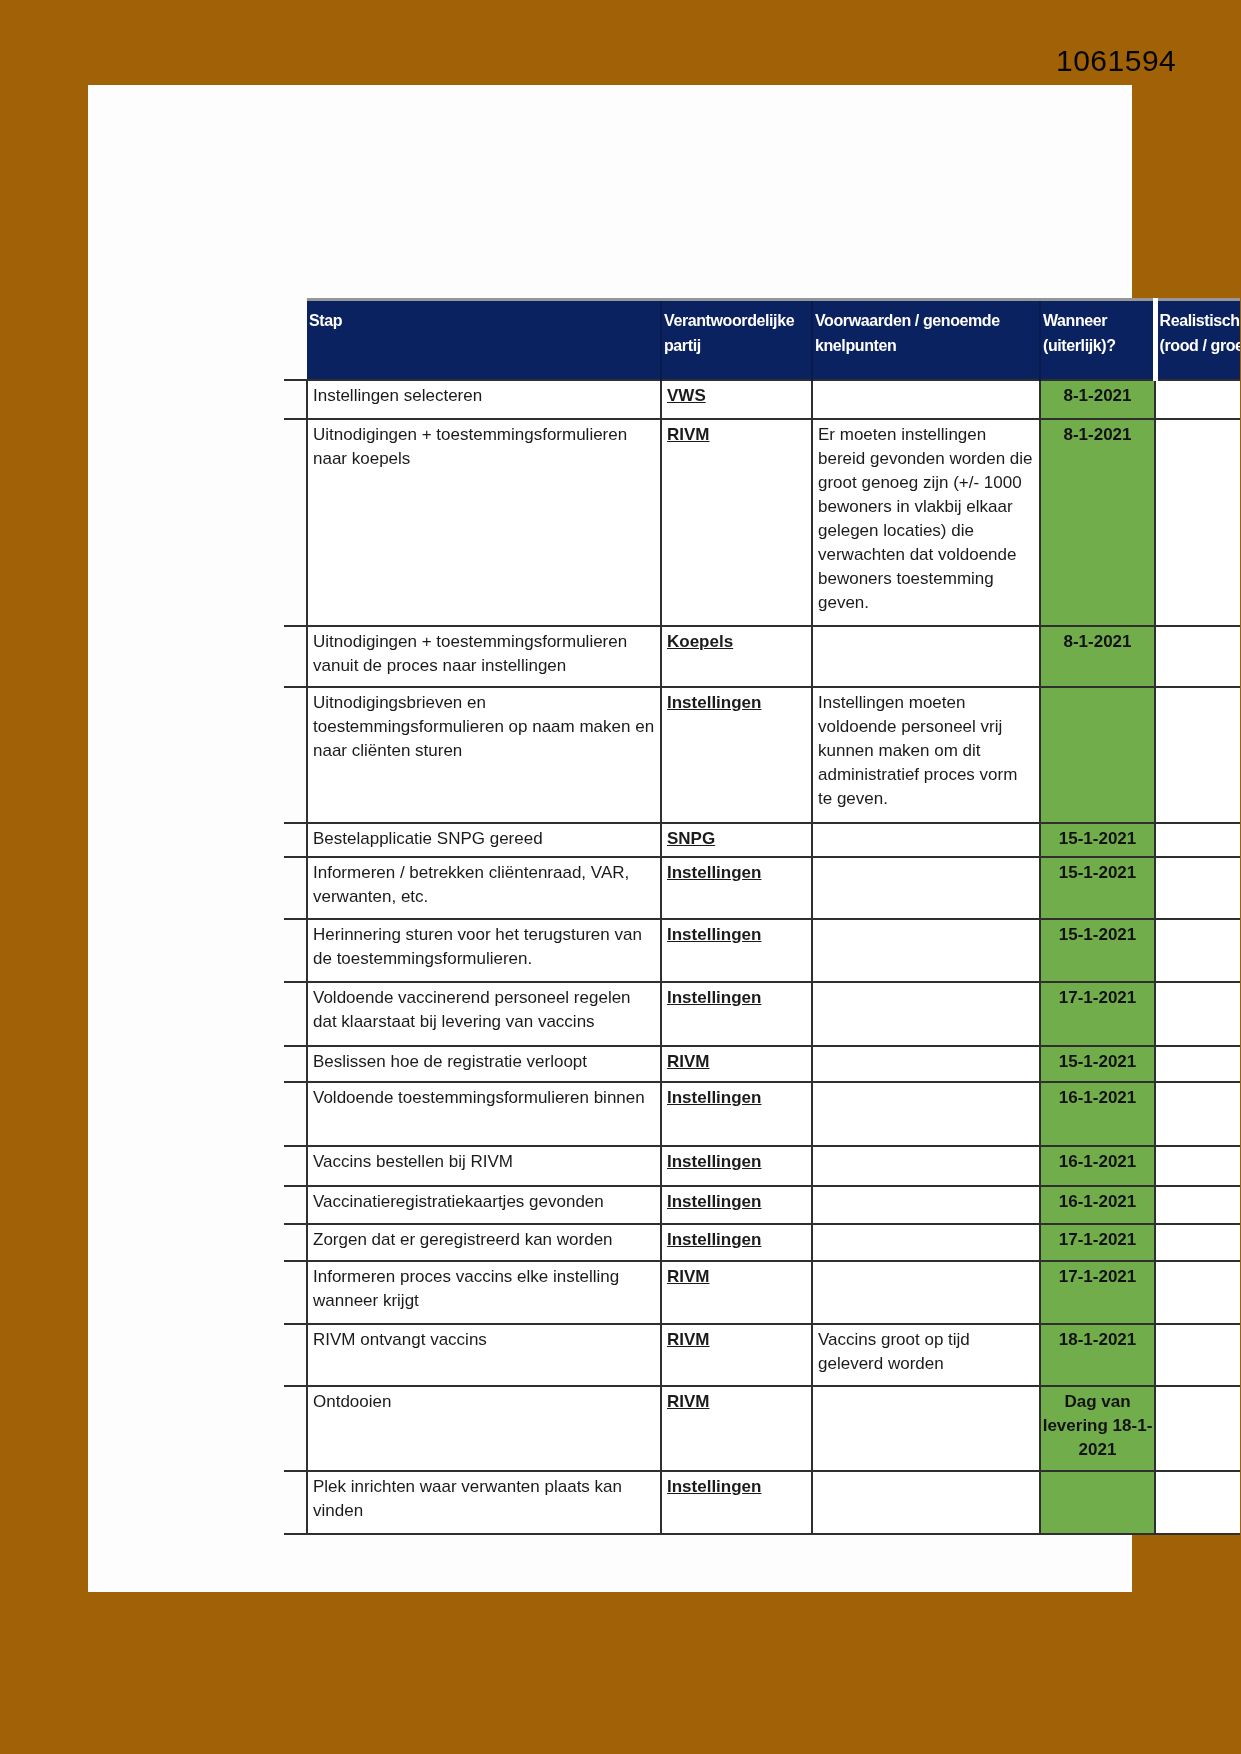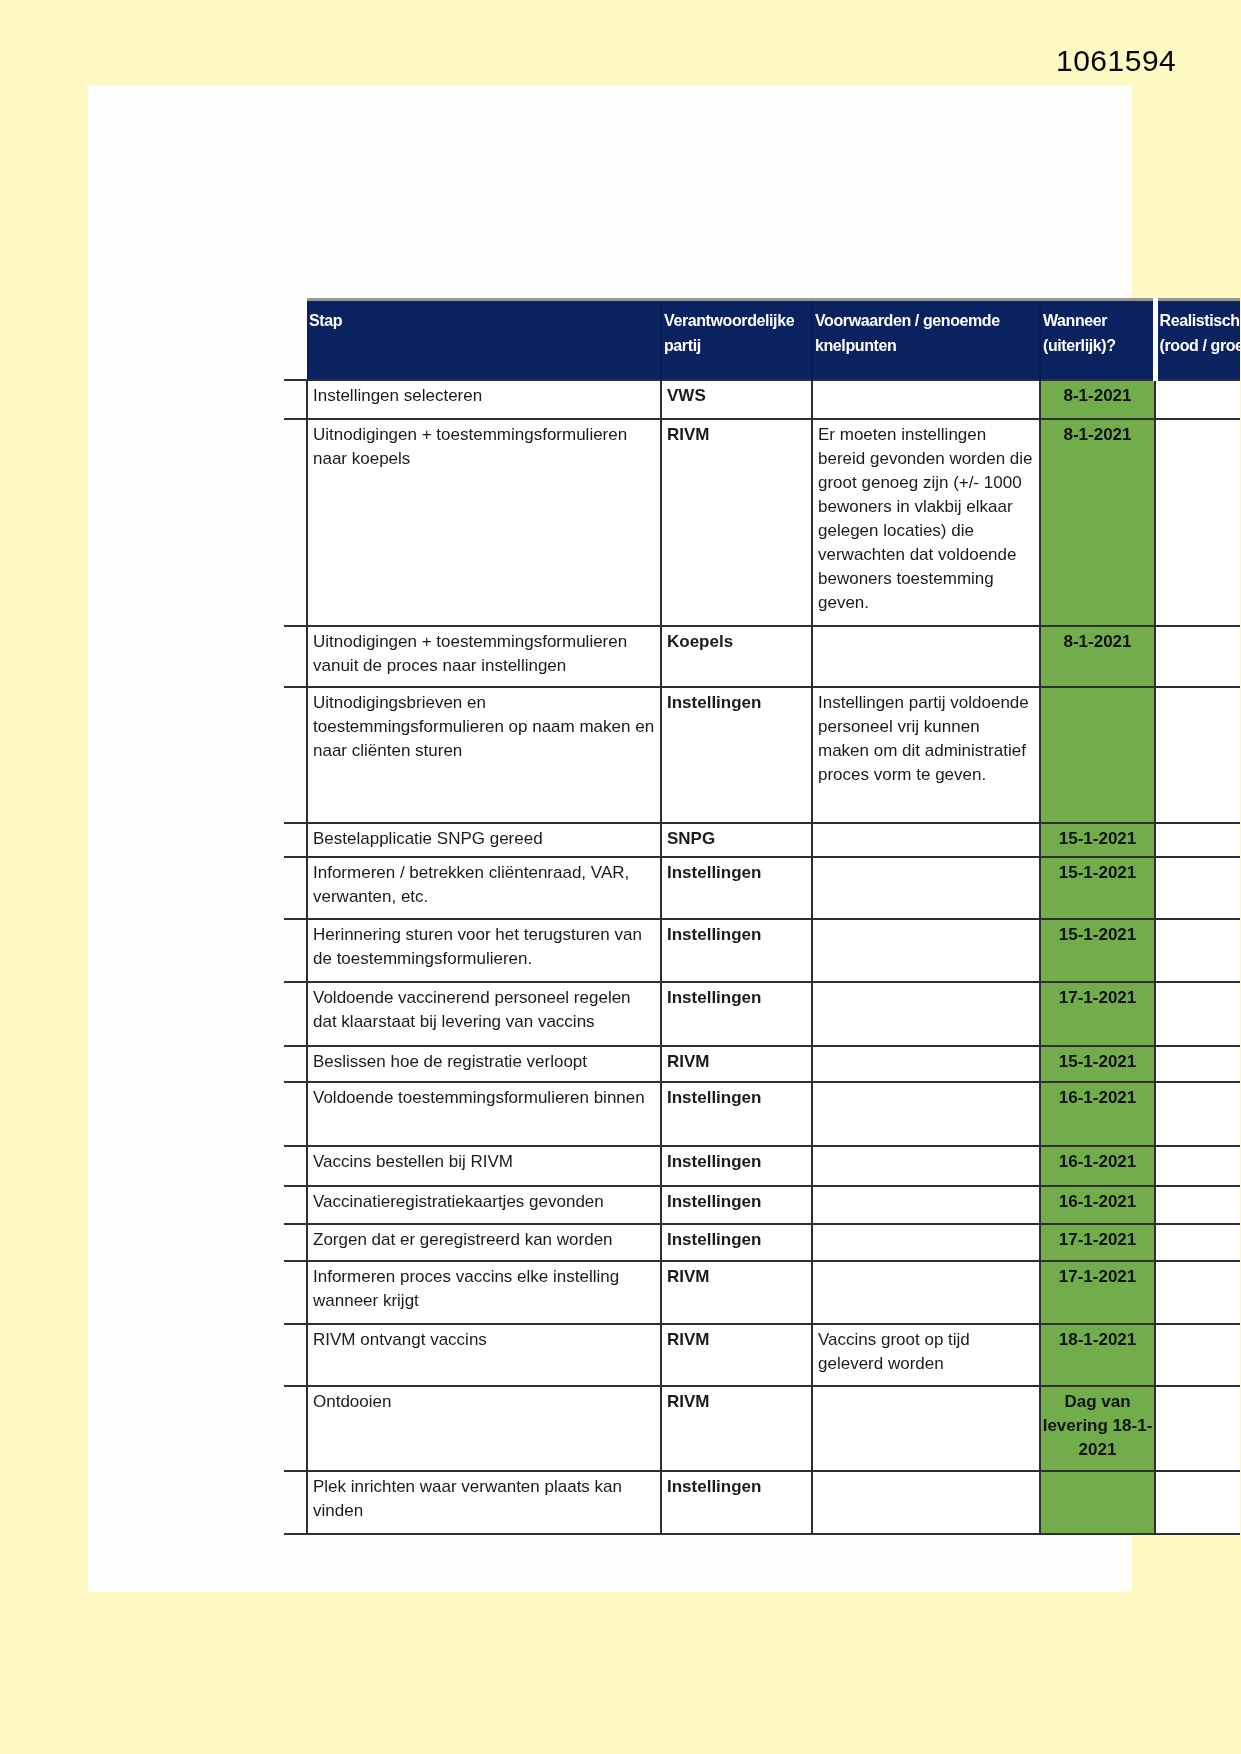--- a/index.html
+++ b/index.html
@@ -1,20 +1,20 @@
 <!DOCTYPE html>
 <html><head>
 <meta charset="utf-8">
 <style>
   html, body { margin: 0; padding: 0; background: #ffffff; }
   .page {
     position: relative;
     width: 1241px;
     height: 1754px;
-    background: #fef9c3;
+    background: #a16207;
     font-family: "Liberation Sans", sans-serif;
     overflow: hidden;
   }
   .page-number {
     position: absolute;
     left: 1056px;
     top: 46px;
     font-size: 30px;
     line-height: 1;
     color: #060606;
@@ -73,21 +73,21 @@
     line-height: 24px;
     padding: 3px 5px;
     overflow: hidden;
   }
   td.ph {
     background: transparent;
     border-left: none;
     border-right: 2px solid #2f2f2f;
     padding: 0;
   }
-  td.c-partij { font-weight: bold; }
+  td.c-partij { font-weight: bold; text-decoration: underline; }
   td.c-when {
     background: #72ad4b;
     font-weight: bold;
     text-align: center;
     color: #131313;
     padding: 3px 0;
   }
   td.c-real { background: #ffffff; }
 </style>
 </head>
@@ -140,21 +140,21 @@
     <td class="c-stap">Uitnodigingen + toestemmingsformulieren vanuit de proces naar instellingen</td>
     <td class="c-partij">Koepels</td>
     <td class="c-voor"></td>
     <td class="c-when">8-1-2021</td>
     <td class="c-real"></td>
   </tr>
             <tr style="height: 136px;">
     <td class="ph"></td>
     <td class="c-stap">Uitnodigingsbrieven en toestemmingsformulieren op naam maken en naar cliënten sturen</td>
     <td class="c-partij">Instellingen</td>
-    <td class="c-voor">Instellingen partij voldoende personeel vrij kunnen maken om dit administratief proces vorm te geven.</td>
+    <td class="c-voor">Instellingen moeten voldoende personeel vrij kunnen maken om dit administratief proces vorm te geven.</td>
     <td class="c-when"></td>
     <td class="c-real"></td>
   </tr>
             <tr style="height: 34px;">
     <td class="ph"></td>
     <td class="c-stap">Bestelapplicatie SNPG gereed</td>
     <td class="c-partij">SNPG</td>
     <td class="c-voor"></td>
     <td class="c-when">15-1-2021</td>
     <td class="c-real"></td>

